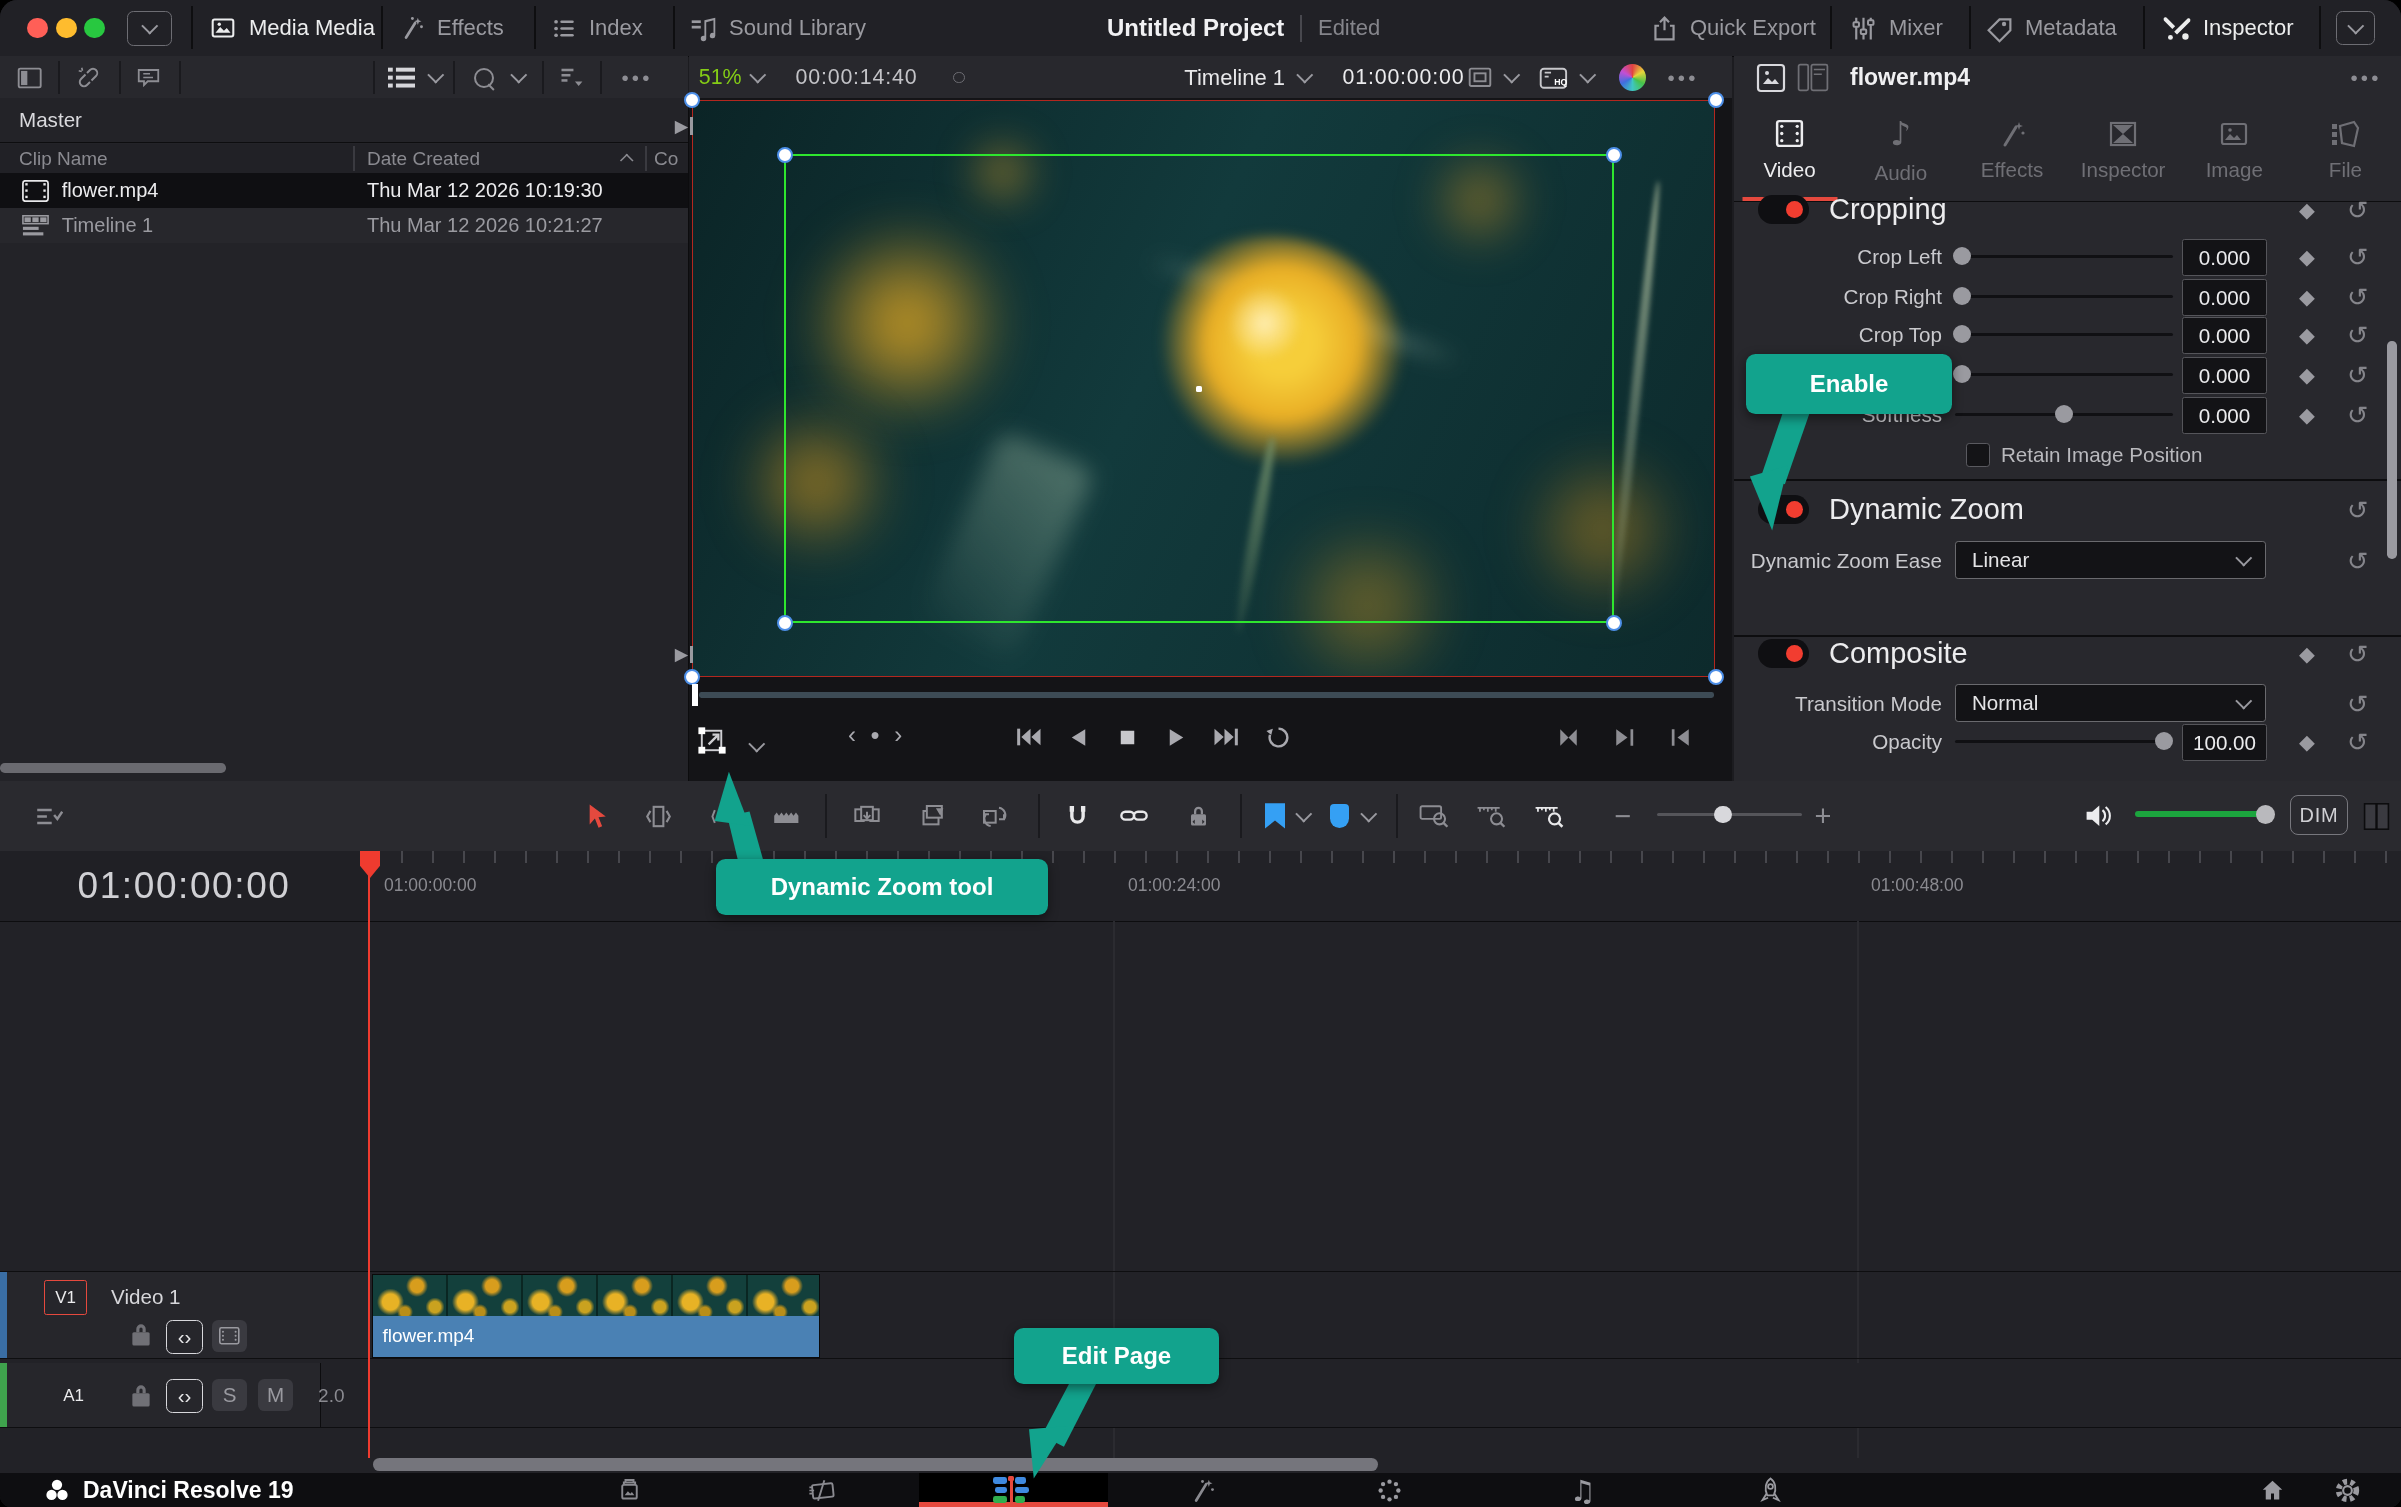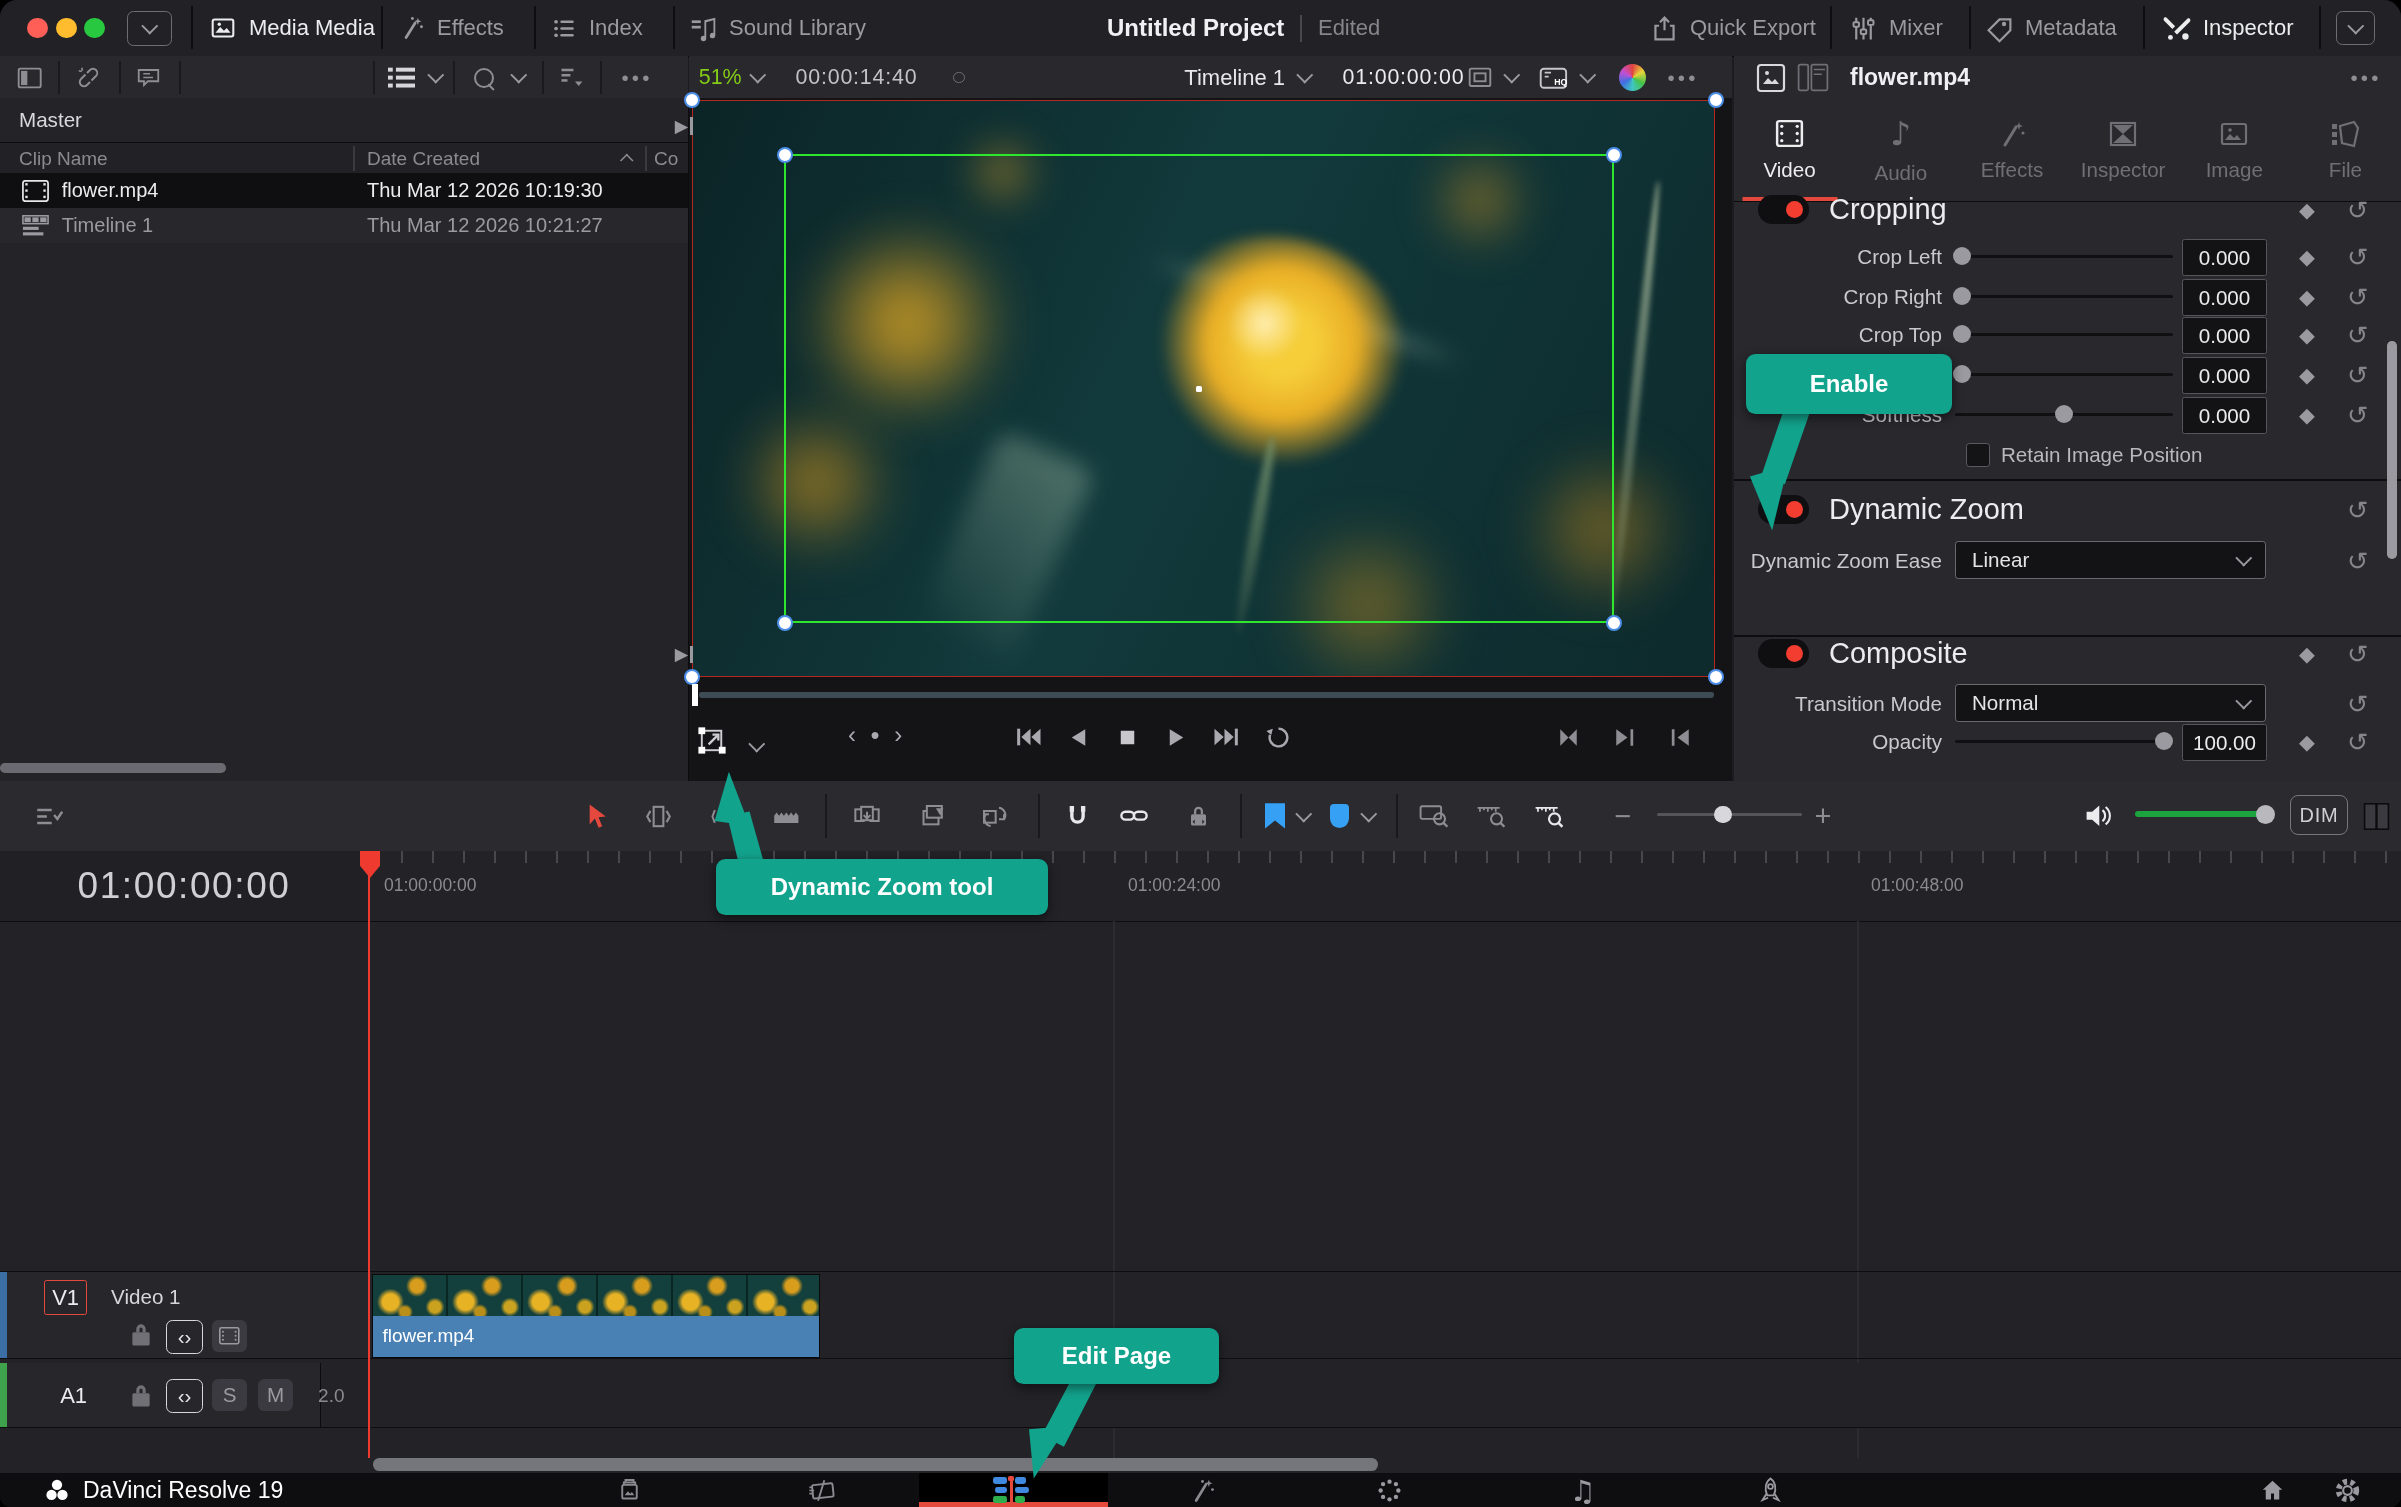--- a/index.html
+++ b/index.html
@@ -93,21 +93,21 @@
          background:repeating-linear-gradient(90deg,#47474d 0 1.6px,transparent 1.6px 31px)}
   .bigtc{position:absolute;left:0;top:0;width:368px;height:70px;display:flex;align-items:center;justify-content:center;
          color:#d0d0d4;font-size:37px;letter-spacing:1.6px;border-right:1.6px solid #0d0d0f;background:#202025}
   .rlabel{position:absolute;top:24px;color:#8a8a90;font-size:17.5px}
   .gline{position:absolute;top:70px;width:1.6px;height:537px;background:#2b2b30}
   .phline{position:absolute;left:368px;top:0;width:2.4px;height:607px;background:#ef3b2f}
   .phcap{position:absolute;left:360px;top:0;width:20px;height:27px;background:#ef3b2f;
          clip-path:polygon(0 0,100% 0,100% 55%,50% 100%,0 55%)}
   .track-hd{position:absolute;left:0;width:370px;background:#26262b;border-right:1.6px solid #0c0c0e;box-sizing:border-box}
   .stripe{position:absolute;left:0;width:7.1px}
-  .badge{position:absolute;display:flex;align-items:center;justify-content:center;color:#ececee;font-size:22px}
+  .badge{position:absolute;display:flex;align-items:center;justify-content:center;color:#ececee;font-size:17px}
   .tsm{position:absolute;width:35px;height:32px;border-radius:6.4px;display:flex;align-items:center;justify-content:center}
   .boxw{border:1.6px solid #d8d8dc;color:#e8e8ea}
   .boxg{background:#3a3a40;color:#9a9aa0}
   .clip{position:absolute;left:372px;top:1.6px;width:448px;height:84px;border:0.8px solid #0a0a0a;box-sizing:border-box}
   .thumbs{height:41px;background-image:
       radial-gradient(circle at 17.5px 27px,#e8b225 8px,rgba(232,178,37,0) 13.5px),
       radial-gradient(circle at 44px 11px,#d89d1d 6.4px,rgba(216,157,29,0) 11px),
       radial-gradient(circle at 62px 32px,#caa21f 5.6px,rgba(202,162,31,0) 9.5px),
       radial-gradient(circle at 32px 37px,#b98e19 4.8px,rgba(185,142,25,0) 8px),
       linear-gradient(90deg,#13403c 0 73px,#0a2622 73px 75px);
@@ -900,21 +900,21 @@
 
     <span class="scrollh" style="left:373px;top:607px;width:1005px;height:12.7px;border-radius:6.4px;background:#75757c"></span>
   </section>
 
   <footer class="r bbar">
     <svg class="r" style="left:41px;top:3.2px" width="32" height="29" viewBox="0 0 36 36" fill="#fff">
         <circle cx="18" cy="11" r="6.4"></circle>
         <circle cx="11.2" cy="23.5" r="6.4"></circle>
         <circle cx="24.8" cy="23.5" r="6.4"></circle>
       </svg>
-    <span class="r" style="left:83px;top:0;height:34px;display:flex;align-items:center;color:#fff;font-weight:normal;font-size:23px">DaVinci Resolve 19</span>
+    <span class="r" style="left:83px;top:0;height:34px;display:flex;align-items:center;color:#fff;font-weight:bold;font-size:23px">DaVinci Resolve 19</span>
 
     <div class="activepage">
         <span class="rl"></span>
       </div>
 
     <span class="bico" style="left:612px">
       <svg width="29" height="29" viewBox="0 0 36 36" stroke="#8a8a90" fill="none" stroke-width="2.4">
           <rect x="9" y="11" width="18" height="17" rx="2"></rect>
           <path d="M11 11V8h14v3M13 8V5h10v3"></path>
           <path d="M12 24l4-5 3 3 2-2 3 4z" fill="#8a8a90" stroke="none"></path>

